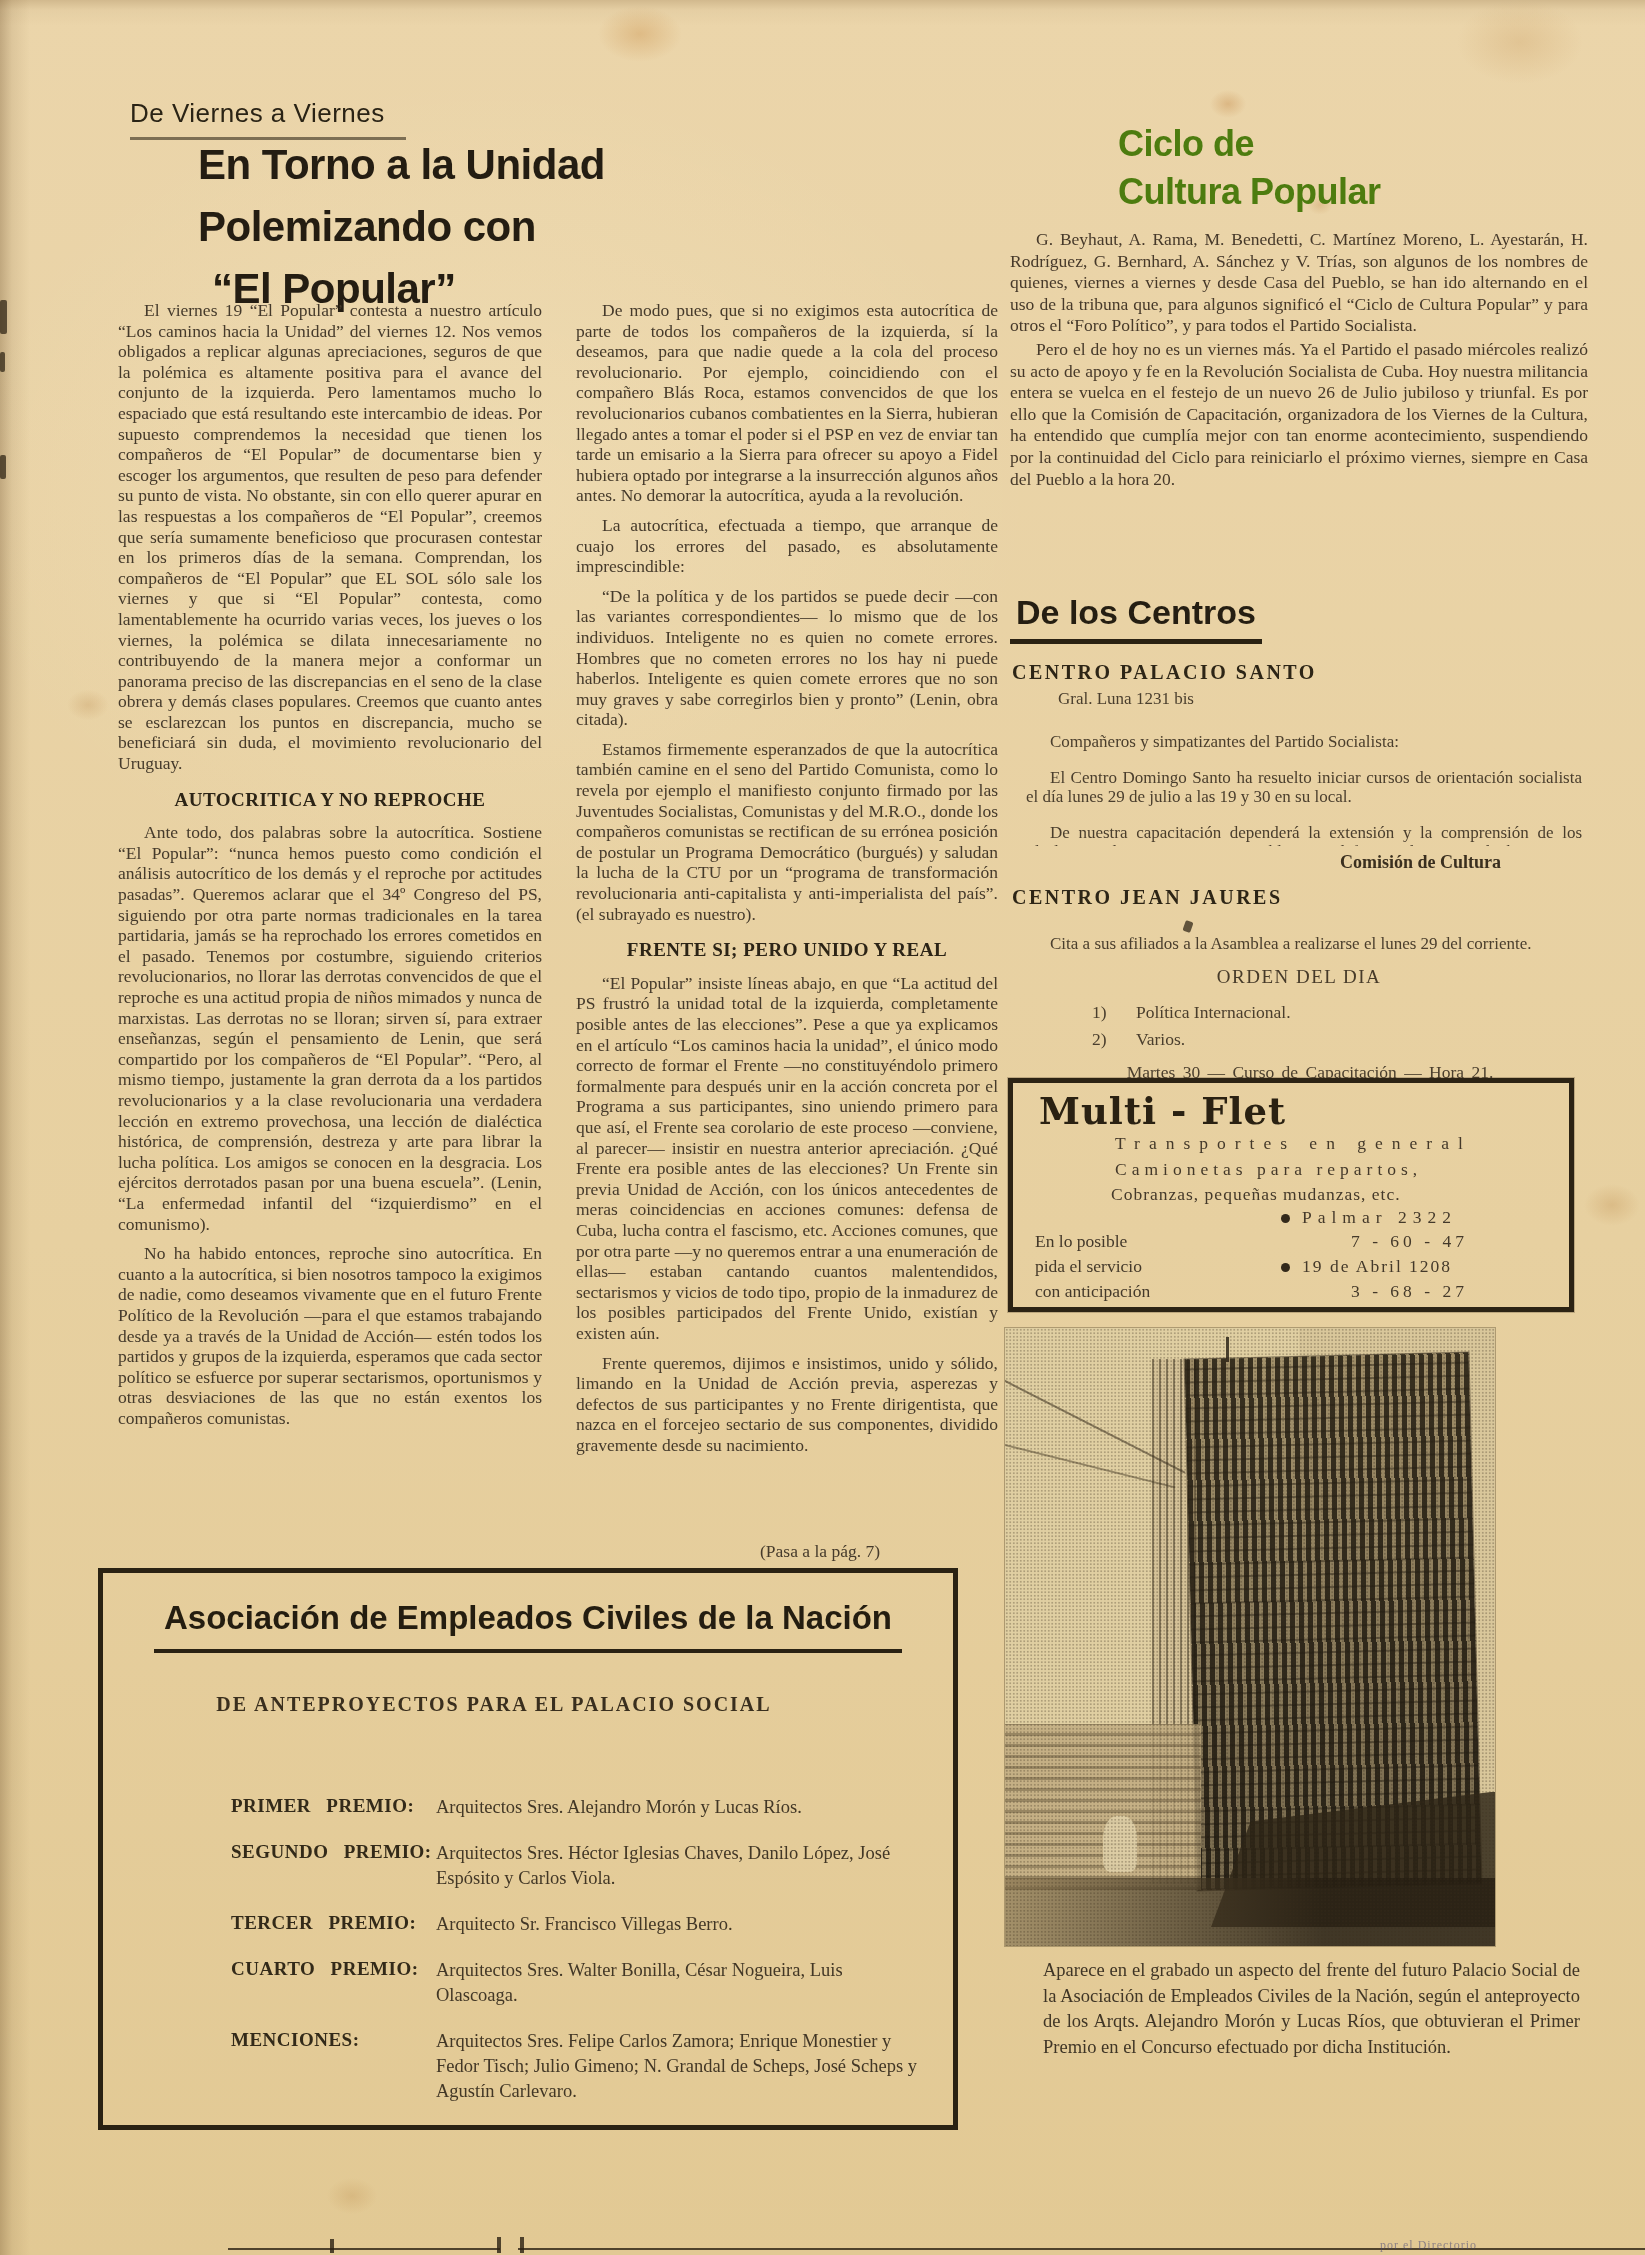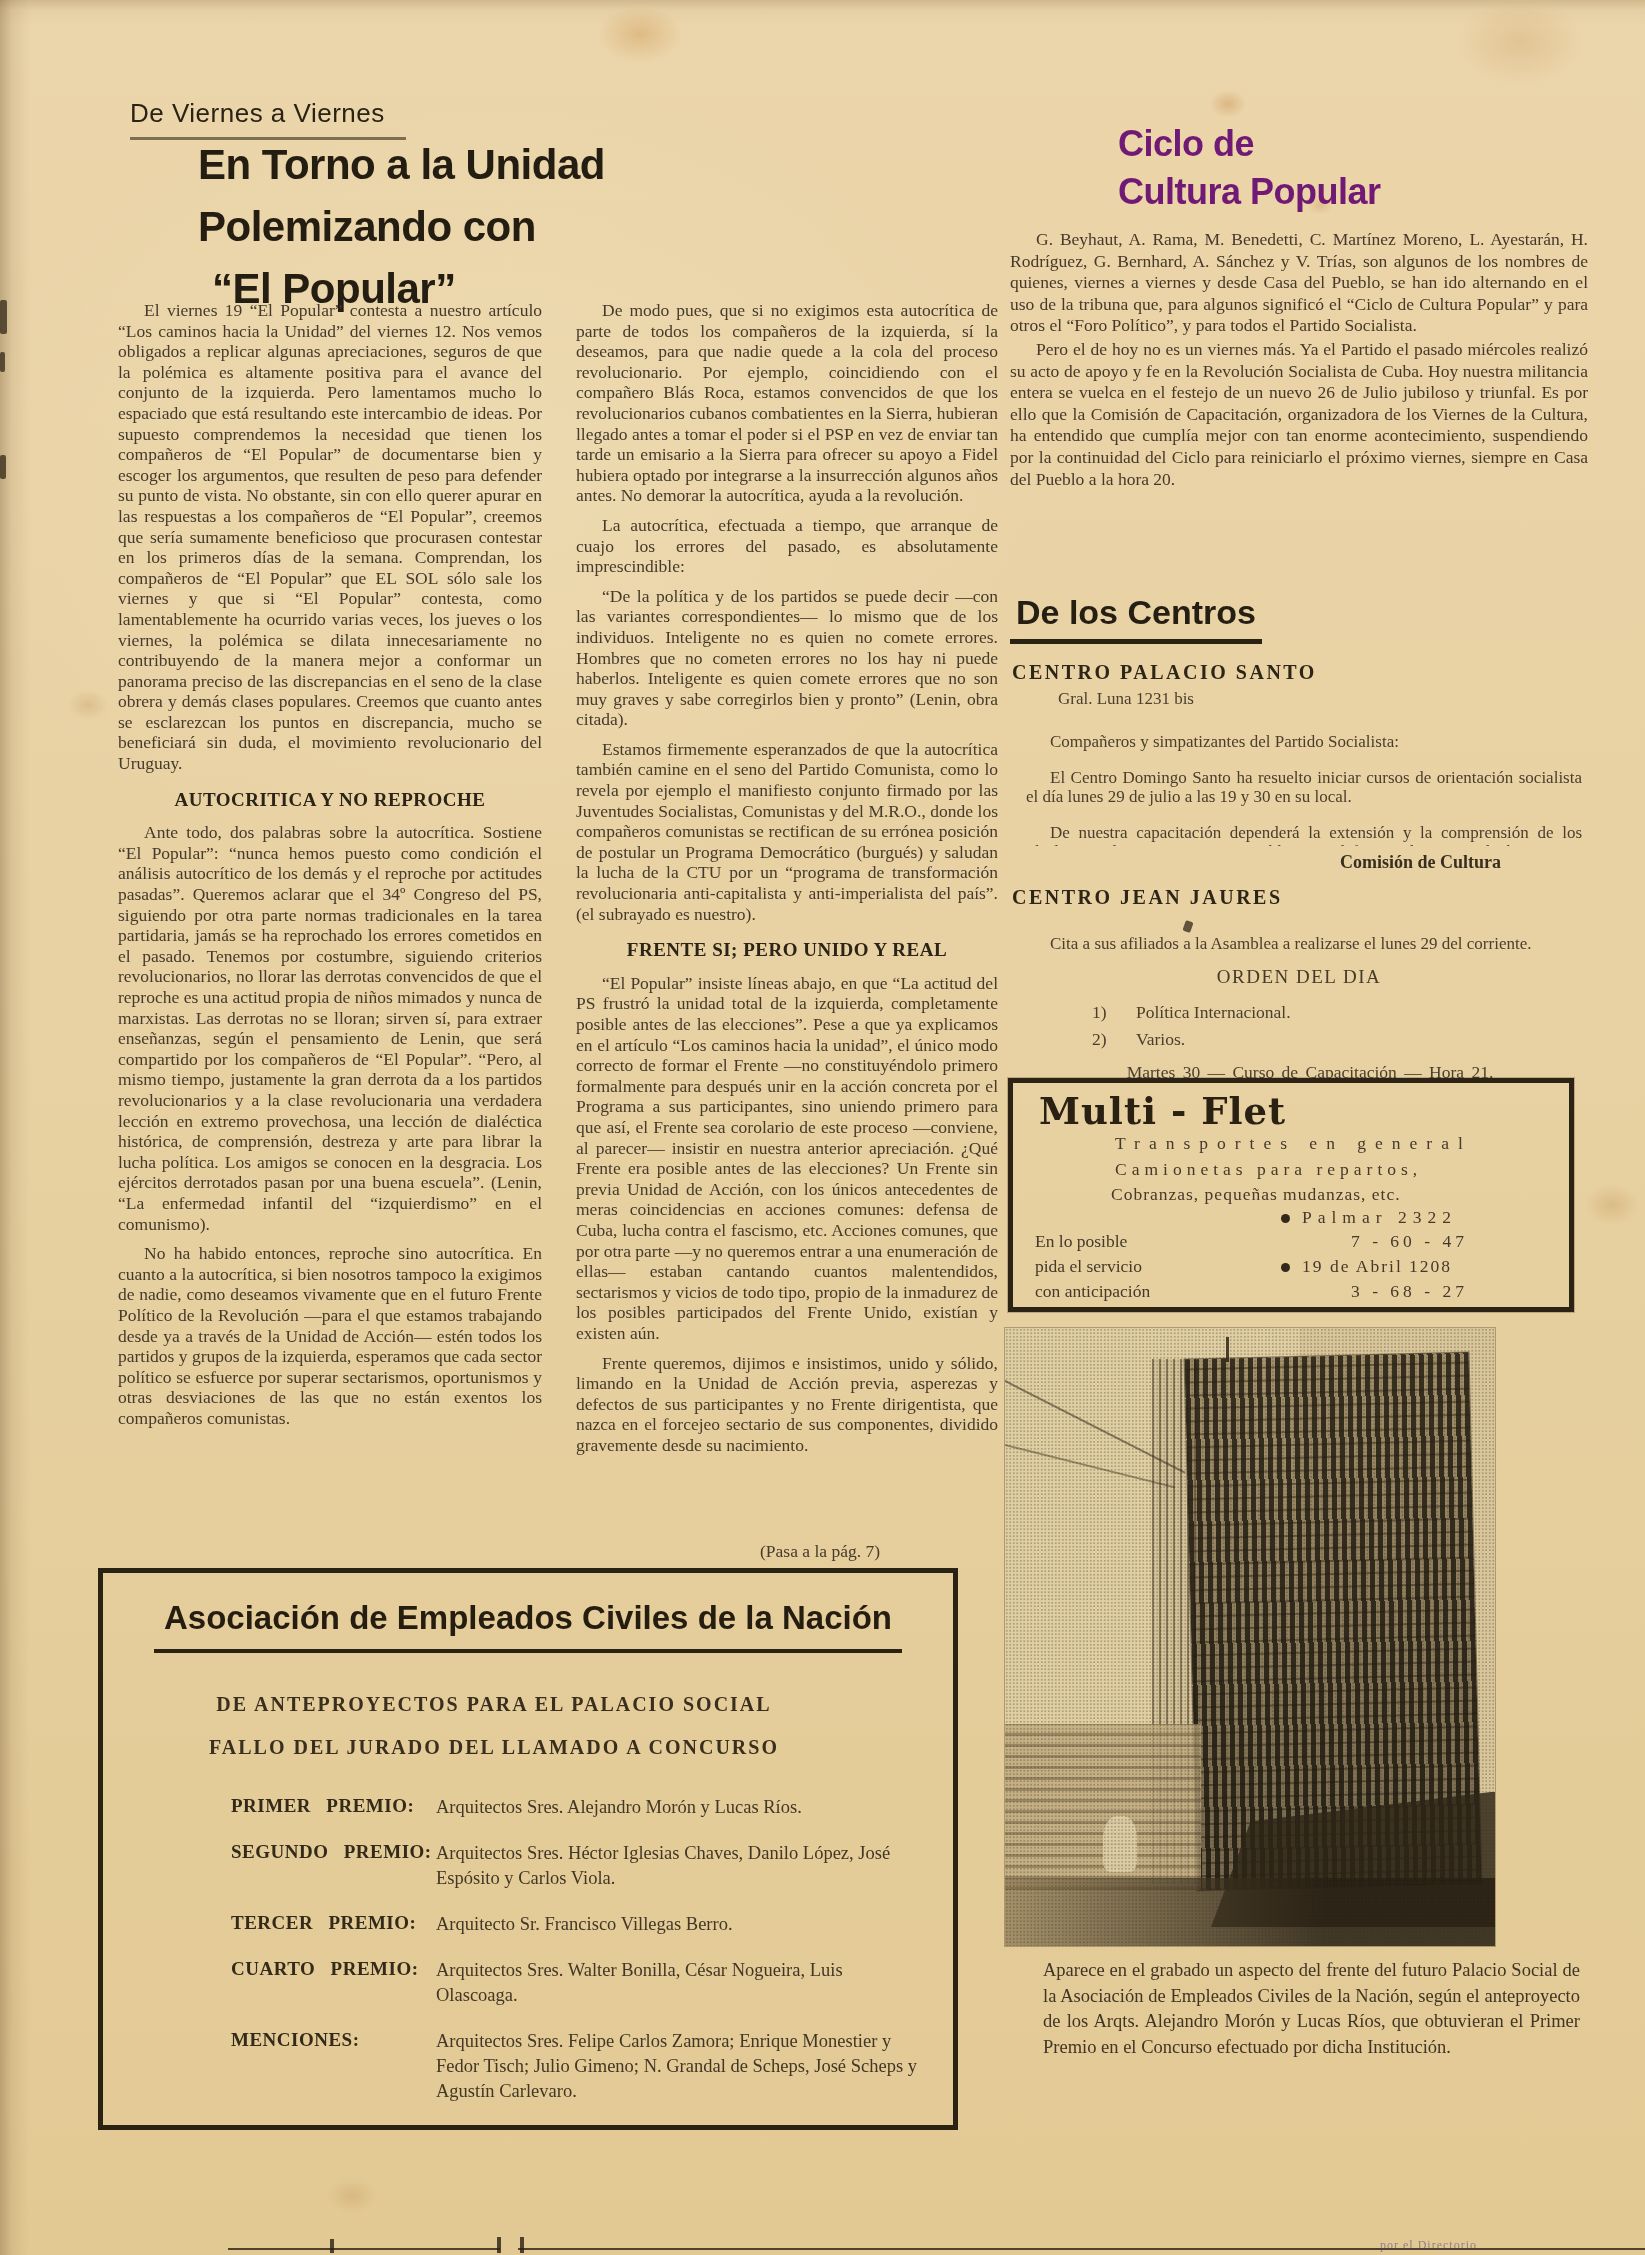--- a/index.html
+++ b/index.html
@@ -23,21 +23,21 @@
   .abs{position:absolute}
   .sans{font-family:"Liberation Sans","DejaVu Sans",sans-serif}
   .kicker{font-size:26px;font-weight:normal;letter-spacing:.5px;color:#2a2315;
           border-bottom:3px solid #2e261695;padding-bottom:8px}
   .headline{font-size:42px;line-height:62px;font-weight:bold;letter-spacing:-.5px;color:#241d12}
   .bodycol{font-size:17.5px;line-height:20.6px;text-align:justify;color:#453a2b;overflow:hidden}
   p.para{margin:0 0 9px;text-indent:26px}
   .subhead{font-size:19px;font-weight:bold;text-align:center;text-indent:0;
            letter-spacing:.5px;color:#2c2416;margin:16px 0 12px}
   .pasa{font-size:17.5px;color:#453a2b}
-  .ciclo-head{font-size:36px;line-height:48px;font-weight:bold;color:#701a75;letter-spacing:-.5px}
+  .ciclo-head{font-size:36px;line-height:48px;font-weight:bold;color:#4d7c0f;letter-spacing:-.5px}
   .rcol{font-size:17.5px;line-height:21.6px;text-align:justify;color:#46392a;overflow:hidden}
   .centros-head{font-size:34px;font-weight:bold;color:#251e12;display:inline-block;
                 border-bottom:5px solid #2a2213;padding:0 6px 7px}
   .cname{font-size:20px;font-weight:bold;letter-spacing:2.5px;color:#2d2516}
   .caddr{font-size:17px;color:#4a3e2d}
   .ctext{font-size:17px;line-height:19.5px;text-align:justify;color:#4a3e2d;overflow:hidden}
   .ctext p{margin:16px;text-indent:24px}
   .csig{font-size:18px;font-weight:bold;color:#3a2f1f}
   .orden{font-size:19px;letter-spacing:1.5px;color:#463a29;text-align:center}
   .oitem{font-size:17.5px;line-height:27px;color:#4a3e2d}
@@ -185,21 +185,20 @@
 
 <div class="abs smudge" style="left:1184px;top:921px;width:8px;height:11px;transform:rotate(20deg)"></div>
 
 <div class="abs caption" style="left:1043px;top:1958px;width:537px">Aparece en el grabado un aspecto del frente del futuro Palacio Social de la Asociación de Empleados Civiles de la Nación, según el anteproyecto de los Arqts. Alejandro Morón y Lucas Ríos, que obtuvieran el Primer Premio en el Concurso efectuado por dicha Institución.</div>
 
 <div class="abs asbox" style="left:98px;top:1568px;width:850px;height:552px">
   <div class="abs sans" style="left:0;top:26px;width:100%;text-align:center">
     <span class="astitle">Asociación de Empleados Civiles de la Nación</span>
   </div>
   <div class="abs assub" style="left:0;top:120px;width:92%">DE ANTEPROYECTOS PARA EL PALACIO SOCIAL</div>
-  <div class="abs assub" style="left:0;top:163px;width:92%">FALLO DEL JURADO DEL LLAMADO A CONCURSO</div>
 
   <div class="abs" style="left:128px;top:222px;right:34px">
     <div class="asrow">
       <div class="aslabel">PRIMER PREMIO:</div>
       <div class="asvalue">Arquitectos Sres. Alejandro Morón y Lucas Ríos.</div>
     </div>
     <div class="asrow">
       <div class="aslabel">SEGUNDO PREMIO:</div>
       <div class="asvalue">Arquitectos Sres. Héctor Iglesias Chaves, Danilo López, José Espósito y Carlos Viola.</div>
     </div>

